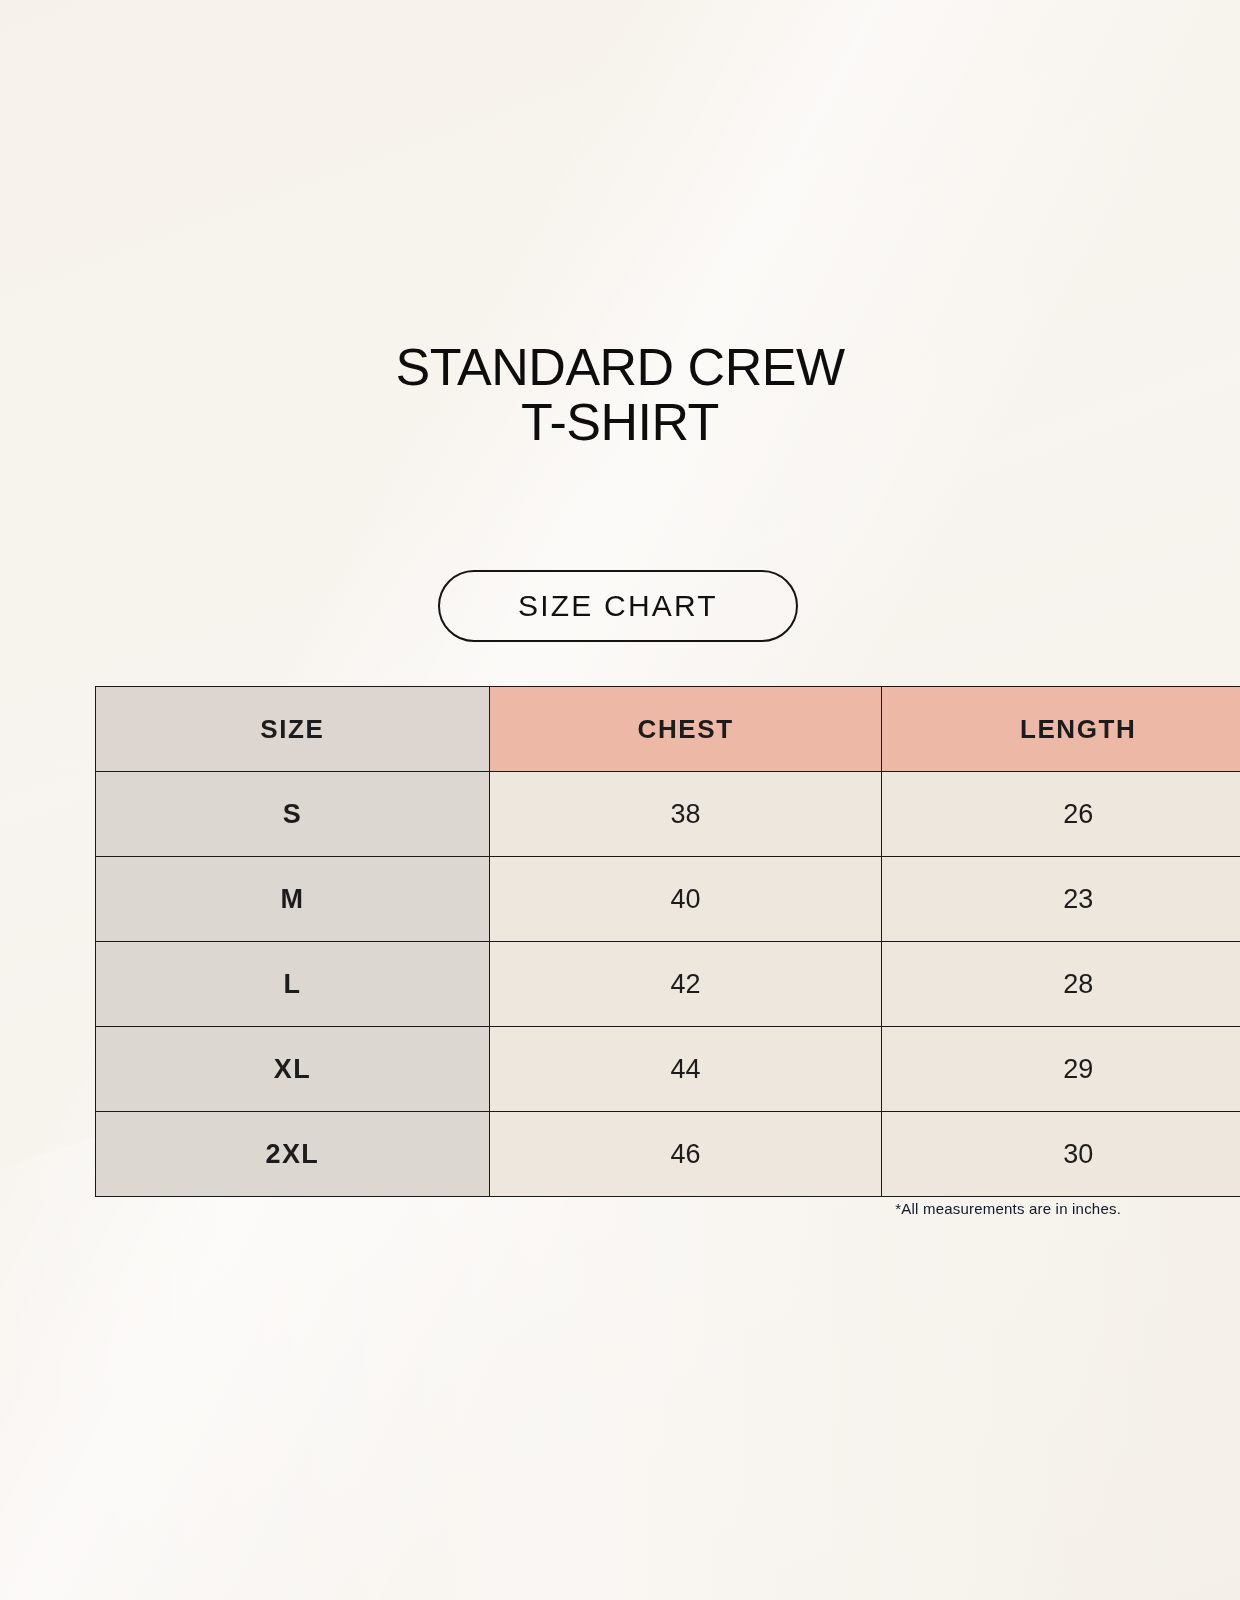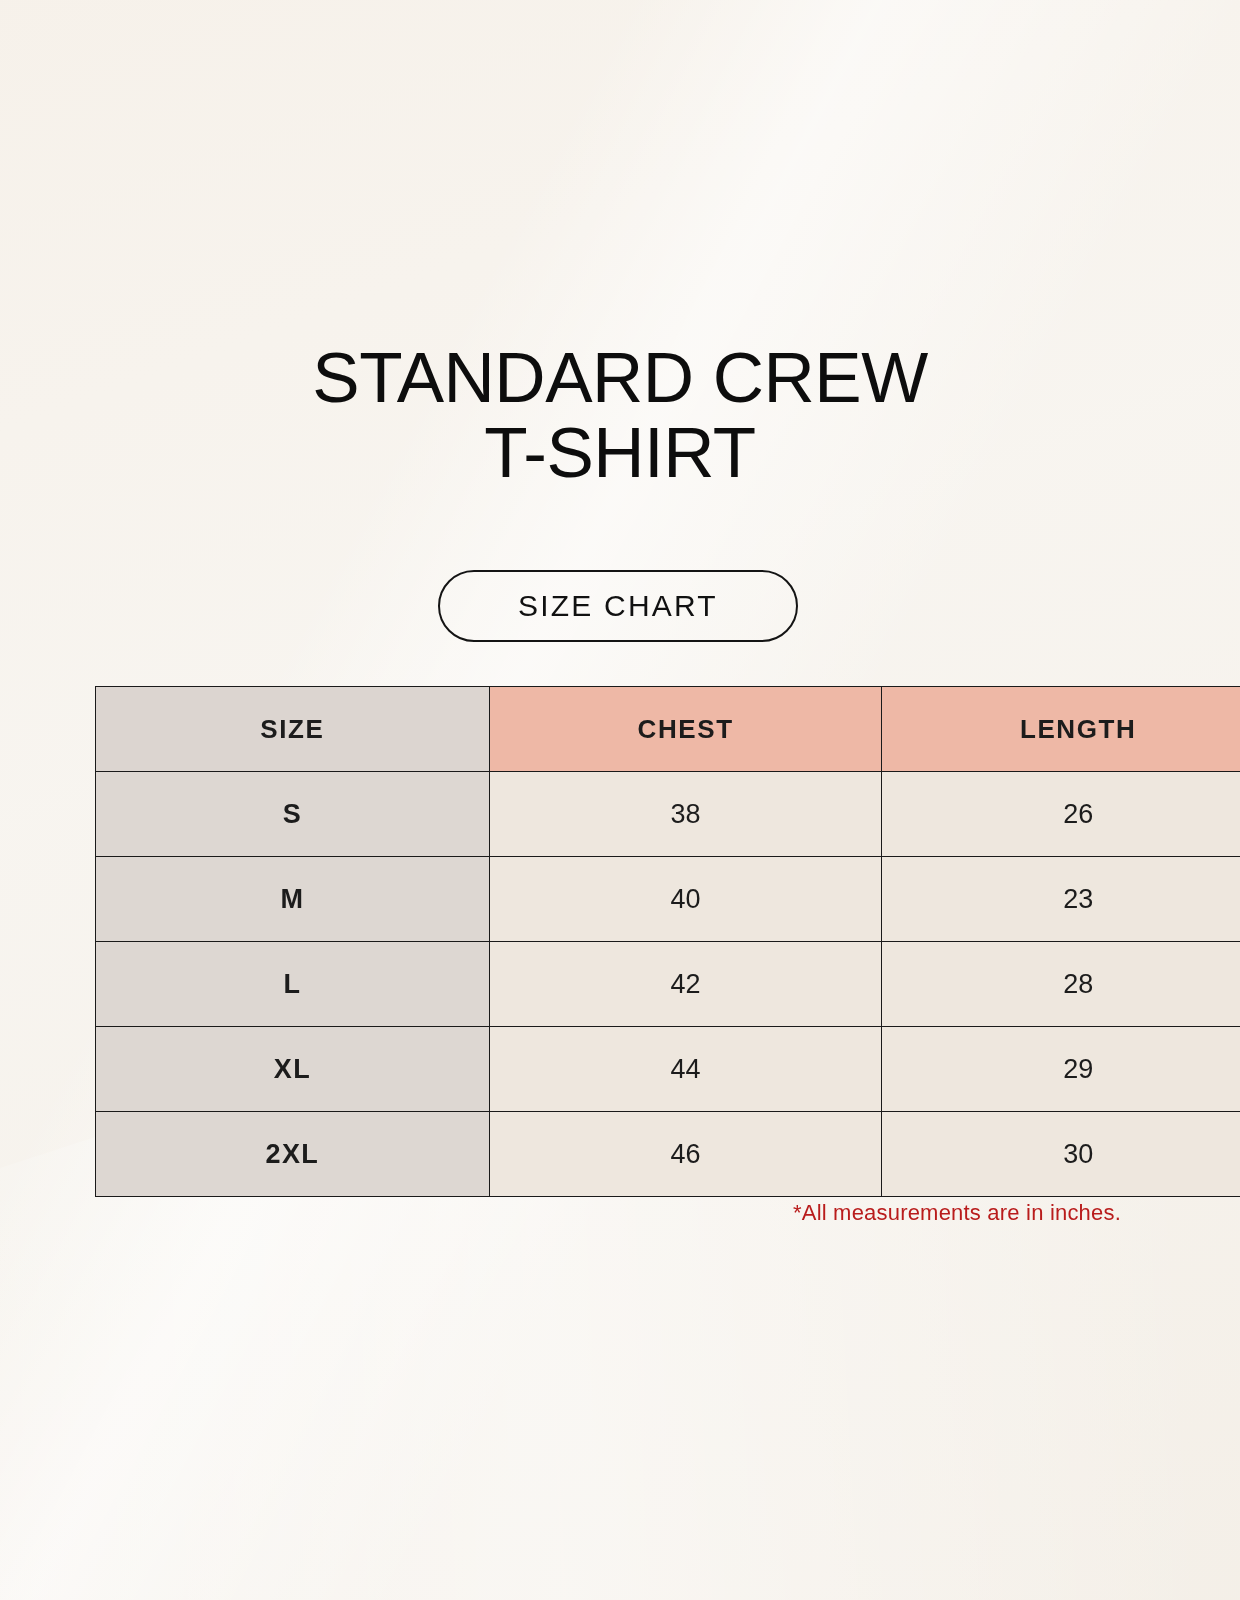--- a/index.html
+++ b/index.html
@@ -51,21 +51,21 @@
   .content {
     position: absolute;
     left: 0; top: 0;
     width: 1240px;
   }
 
   .title {
     margin: 0;
     padding: 0 80px;
     text-align: center;
-    font-size: 71px;
+    font-size: 52px;
     line-height: 1.06;
     letter-spacing: -0.5px;
     font-weight: 400;
     color: #0d0d0d;
   }
   .title-block {
     position: absolute;
     top: 340px;
     left: 0;
     width: 1240px;
@@ -132,22 +132,22 @@
     background: #eee7de;
     font-weight: 400;
   }
 
   .note {
     position: absolute;
     top: 1200px;
     left: 95px;
     width: 1026px;
     text-align: right;
-    font-size: 22px;
-    color: #b91c1c;
+    font-size: 15px;
+    color: #0f172a;
     font-weight: 500;
     letter-spacing: 0.2px;
   }
 </style>
 </head>
 <body>
 
 <div class="page">
   <div class="bg-wash"></div>
   <div class="bg-wash2"></div>

